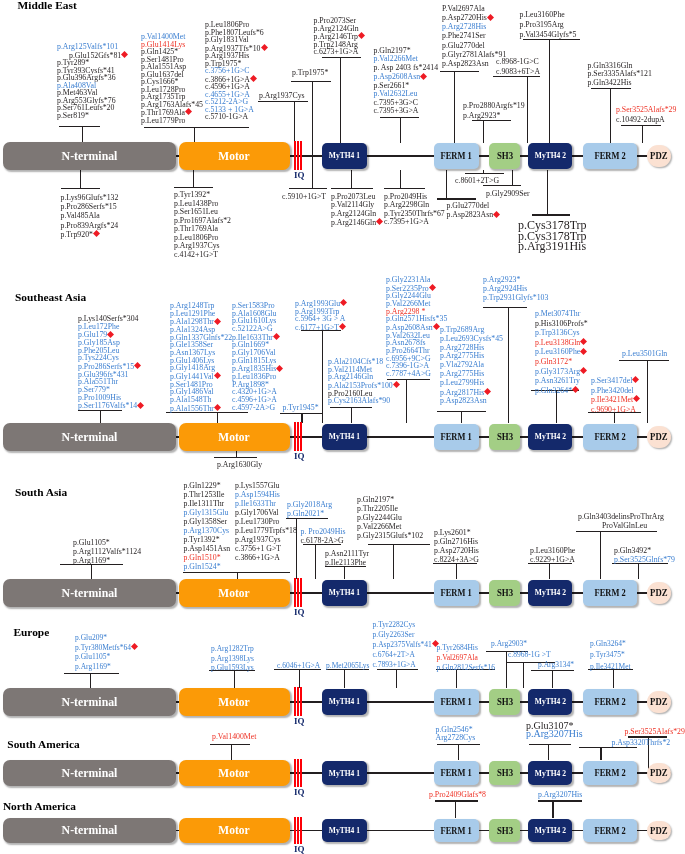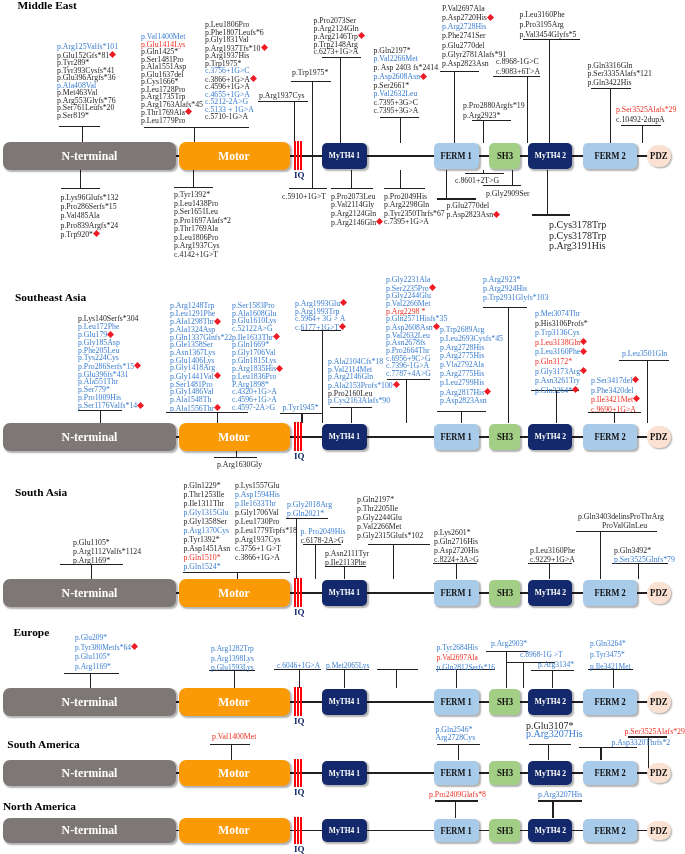--- a/index.html
+++ b/index.html
@@ -49,21 +49,21 @@
     </div>
     <div class="dom" style="left: 647px; top: 145px; width: 24px; height: 21.5px; background: rgb(251, 225, 210); color: rgb(17, 17, 17); font-size: 9.8px; border-radius: 99px; --sx: 0.89;">
       <span>PDZ</span>
     </div>
     <div class="iqbar" style="left: 293.5px; top: 141.2px; width: 2.2px; height: 29.1px; background: rgb(253, 0, 7);"></div>
     <div class="iqbar" style="left: 296.833px; top: 141.2px; width: 2.2px; height: 29.1px; background: rgb(253, 0, 7);"></div>
     <div class="iqbar" style="left: 300.167px; top: 141.2px; width: 2.2px; height: 29.1px; background: rgb(253, 0, 7);"></div>
     <div class="iqlbl" style="left: 294.1px; top: 171px; font-size: 9px;">IQ</div>
     <div class="grp" style="left: 57px; top: 43px; line-height: 7.5px; font-size: 7.8px;">
       <div class="row"><span style="color: rgb(58, 126, 208);">p.Arg125Valfs*101</span></div>
-      <div class="row"><span style="color: rgb(34, 30, 31);">p.Glu152Gfs*81</span><span class="dia"><svg width="7" height="7" viewBox="0 0 10 10">
+      <div class="row"><span style="color: rgb(34, 30, 31); margin-left: 12px;">p.Glu152Gfs*81</span><span class="dia"><svg width="7" height="7" viewBox="0 0 10 10">
             <polygon points="5,0 10,5 5,10 0,5" fill="#ee1b24"></polygon>
           </svg></span></div>
       <div class="row"><span style="color: rgb(34, 30, 31);">p.Tyr289*</span></div>
       <div class="row"><span style="color: rgb(34, 30, 31);">p.Tyr393Cysfs*41</span></div>
       <div class="row"><span style="color: rgb(34, 30, 31);">p.Glu396Argfs*36</span></div>
       <div class="row"><span style="color: rgb(58, 126, 208);">p.Ala408Val</span></div>
       <div class="row"><span style="color: rgb(34, 30, 31);">p.Met463Val</span></div>
       <div class="row"><span style="color: rgb(34, 30, 31);">p.Arg553Glyfs*76</span></div>
       <div class="row"><span style="color: rgb(34, 30, 31);">p.Ser761Leufs*20</span></div>
       <div class="row"><span style="color: rgb(34, 30, 31);">p.Ser819*</span></div>
@@ -243,21 +243,21 @@
     <div class="grp" style="left: 455px; top: 177px; line-height: 7.5px; font-size: 7.8px;">
       <div class="row"><span style="color: rgb(34, 30, 31);">c.8601+2T&gt;G</span></div>
     </div>
     <div class="ln" style="left: 464.5px; top: 172.6px; width: 39px; height: 1.3px;"></div>
     <div class="ln" style="left: 482.8px; top: 169.5px; width: 1.3px; height: 3.1px;"></div>
     <div class="grp" style="left: 486px; top: 189.5px; line-height: 7.5px; font-size: 7.8px;">
       <div class="row"><span style="color: rgb(34, 30, 31);">p.Gly2909Ser</span></div>
     </div>
     <div class="ln" style="left: 483px; top: 185px; width: 38px; height: 1.3px;"></div>
     <div class="ln" style="left: 512px; top: 169.5px; width: 1.3px; height: 15.5px;"></div>
-    <div class="grp" style="left: 549px; top: 220px; line-height: 10.5px; font-size: 10px;">
+    <div class="grp" style="left: 518px; top: 220px; line-height: 10.5px; font-size: 12px;">
       <div class="row"><span style="color: rgb(34, 30, 31);">p.Cys3178Trp</span></div>
       <div class="row"><span style="color: rgb(34, 30, 31);">p.Cys3178Trp</span></div>
       <div class="row"><span style="color: rgb(34, 30, 31);">p.Arg3191His</span></div>
     </div>
     <div class="ln" style="left: 531.5px; top: 214.3px; width: 38.5px; height: 1.3px;"></div>
     <div class="ln" style="left: 547px; top: 169.5px; width: 1.3px; height: 44.8px;"></div>
     <div class="sec-title" style="left: 15px; top: 292px;">Southeast Asia</div>
     <div class="spine" style="left: 3px; top: 435.9px; width: 668px;"></div>
     <div class="dom" style="left: 3px; top: 423px; width: 173px; height: 27.5px; background: rgb(125, 119, 117); color: rgb(255, 255, 255); font-size: 12.5px; border-radius: 7px; --sx: 0.945;">
       <span>N-terminal</span>
@@ -633,35 +633,44 @@
     <div class="grp" style="left: 277px; top: 661px; line-height: 9.7px; font-size: 7.5px;">
       <div class="row"><span style="color: rgb(58, 126, 208);">c.6046+1G&gt;A</span></div>
     </div>
     <div class="ln" style="left: 274px; top: 668.8px; width: 47px; height: 1.3px;"></div>
     <div class="ln" style="left: 299px; top: 668.8px; width: 1.3px; height: 19.2px;"></div>
     <div class="grp" style="left: 326px; top: 661px; line-height: 9.7px; font-size: 7.5px;">
       <div class="row"><span style="color: rgb(58, 126, 208);">p.Met2065Lys</span></div>
     </div>
     <div class="ln" style="left: 325.5px; top: 668.8px; width: 43.5px; height: 1.3px;"></div>
     <div class="ln" style="left: 344px; top: 668.8px; width: 1.3px; height: 19.2px;"></div>
+    <div class="grp" style="left: 372.5px; top: 620px; line-height: 9.87px; font-size: 7.5px;">
+      <div class="row"><span style="color: rgb(58, 126, 208);">p.Tyr2282Cys</span></div>
+      <div class="row"><span style="color: rgb(58, 126, 208);">p.Gly2263Ser</span></div>
+      <div class="row"><span style="color: rgb(58, 126, 208);">p.Asp2375Valfs*41</span><span class="dia"><svg width="7" height="7" viewBox="0 0 10 10">
+            <polygon points="5,0 10,5 5,10 0,5" fill="#ee1b24"></polygon>
+          </svg></span></div>
+      <div class="row"><span style="color: rgb(58, 126, 208);">c.6764+2T&gt;A</span></div>
+      <div class="row"><span style="color: rgb(58, 126, 208);">c.7893+1G&gt;A</span></div>
+    </div>
     <div class="ln" style="left: 377px; top: 668.8px; width: 41px; height: 1.3px;"></div>
     <div class="ln" style="left: 396px; top: 668.8px; width: 1.3px; height: 19.2px;"></div>
     <div class="grp" style="left: 436.5px; top: 643px; line-height: 9.87px; font-size: 7.5px;">
       <div class="row"><span style="color: rgb(58, 126, 208);">p.Tyr2684His</span></div>
       <div class="row"><span style="color: rgb(238, 49, 36);">p.Val2697Ala</span></div>
       <div class="row"><span style="color: rgb(58, 126, 208);">p.Gln2812Serfs*16</span></div>
     </div>
     <div class="ln" style="left: 436px; top: 668.8px; width: 58.5px; height: 1.3px;"></div>
     <div class="ln" style="left: 455.5px; top: 668.8px; width: 1.3px; height: 19.2px;"></div>
     <div class="grp" style="left: 491px; top: 638.5px; line-height: 9.7px; font-size: 7.5px;">
       <div class="row"><span style="color: rgb(58, 126, 208);">p.Arg2903*</span></div>
     </div>
     <div class="ln" style="left: 486px; top: 650.8px; width: 42px; height: 1.3px;"></div>
     <div class="ln" style="left: 506px; top: 650.8px; width: 1.3px; height: 37.2px;"></div>
-    <div class="grp" style="left: 520px; top: 649.5px; line-height: 9.7px; font-size: 7.5px; text-align: center;">
+    <div class="grp" style="left: 508px; top: 649.5px; line-height: 9.7px; font-size: 7.5px; text-align: center;">
       <div class="row"><span style="color: rgb(58, 126, 208);">c.8968-1G &gt;T</span></div>
     </div>
     <div class="ln" style="left: 507px; top: 661.7px; width: 48px; height: 1.3px;"></div>
     <div class="ln" style="left: 522.7px; top: 661.7px; width: 1.3px; height: 26.3px;"></div>
     <div class="grp" style="left: 538px; top: 660px; line-height: 9.7px; font-size: 7.5px;">
       <div class="row"><span style="color: rgb(58, 126, 208);">p.Arg3134*</span></div>
     </div>
     <div class="ln" style="left: 531px; top: 670.2px; width: 42.5px; height: 1.3px;"></div>
     <div class="ln" style="left: 551.6px; top: 670.2px; width: 1.3px; height: 17.8px;"></div>
     <div class="grp" style="left: 590px; top: 637.5px; line-height: 11.5px; font-size: 7.5px;">

